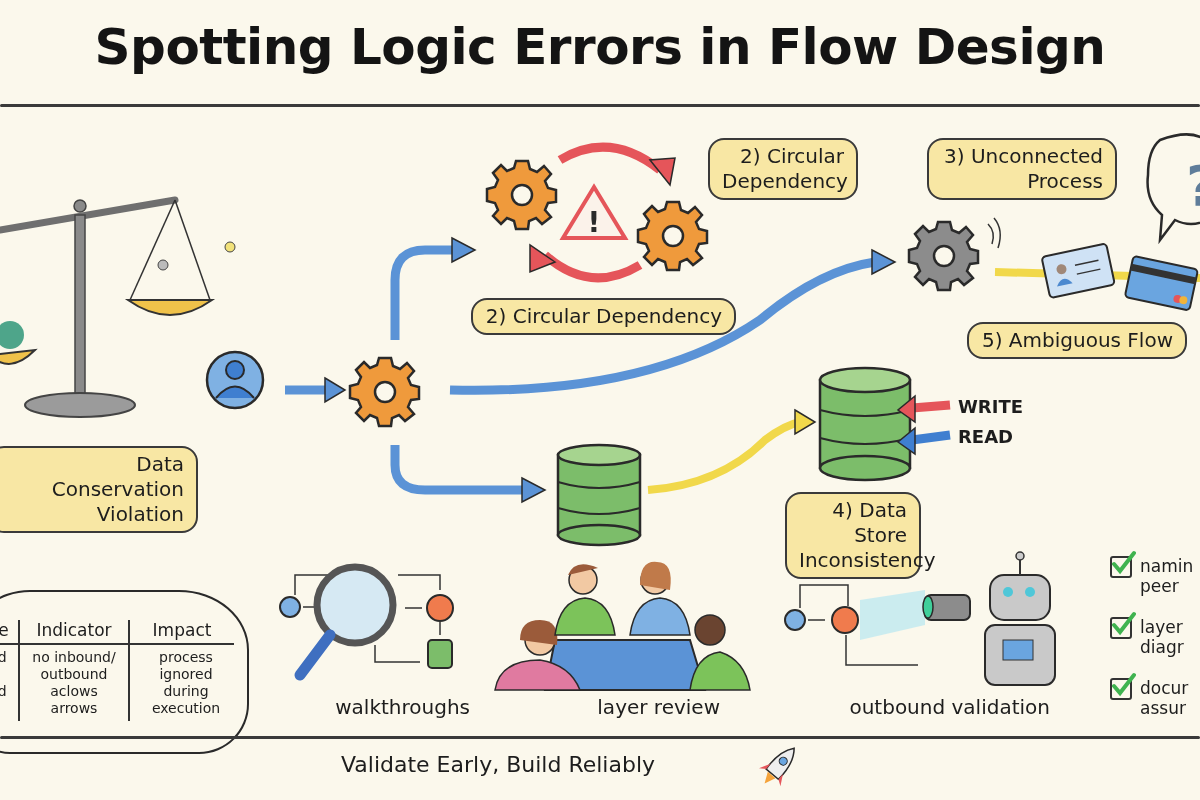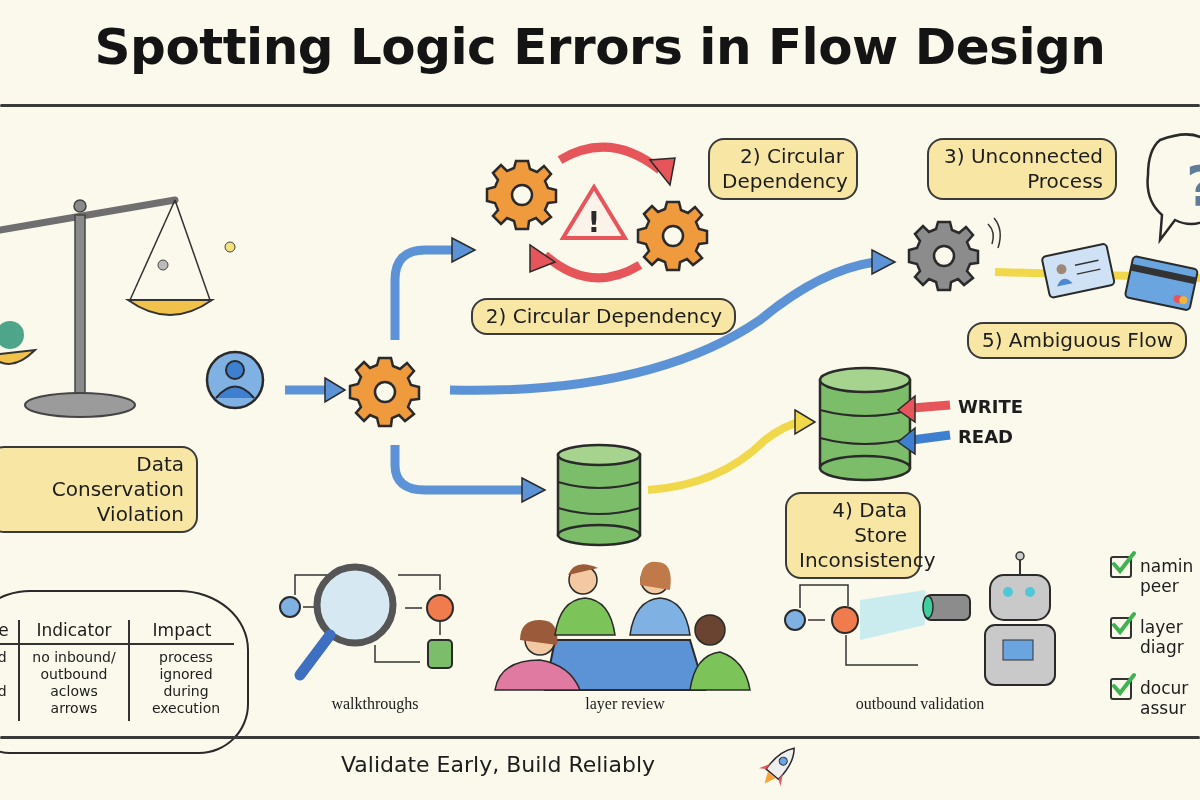--- a/index.html
+++ b/index.html
@@ -13,21 +13,21 @@
     left:0; top:18px; width:1200px; text-align:center;
     font-family:"DejaVu Sans", sans-serif; font-weight:bold;
     font-size:50px; letter-spacing:-0.5px; color:#141414;
   }
   .rule { left:0; width:1200px; height:3px; background:#3a3a3a; border-radius:2px; }
   .label {
     position:absolute; background:#f8e7a4; border:2px solid #3a3a3a;
     border-radius:16px; text-align:right; font-size:20px; line-height:25px;
     padding:4px 12px; color:#1d1d1d; box-sizing:border-box;
   }
-  .caption { position:absolute; font-size:16px; text-align:center; color:#1d1d1d;font-family:Liberation Serif, serif; }
+  .caption { position:absolute; font-size:20px; text-align:right; color:#1d1d1d; }
   .footer {
     left:0; top:752px; width:996px; text-align:center; font-size:22px; color:#1d1d1d;
   }
   .rw { font-size:18px; font-weight:bold; position:absolute; }
   .table-cloud {
     position:absolute; left:-30px; top:590px; width:275px; height:160px;
     border:2px solid #2a2a2a; border-radius:60px 70px 50px 40px / 50px 60px 50px 40px;
     background:#fbf8ec;
   }
   table.err {

